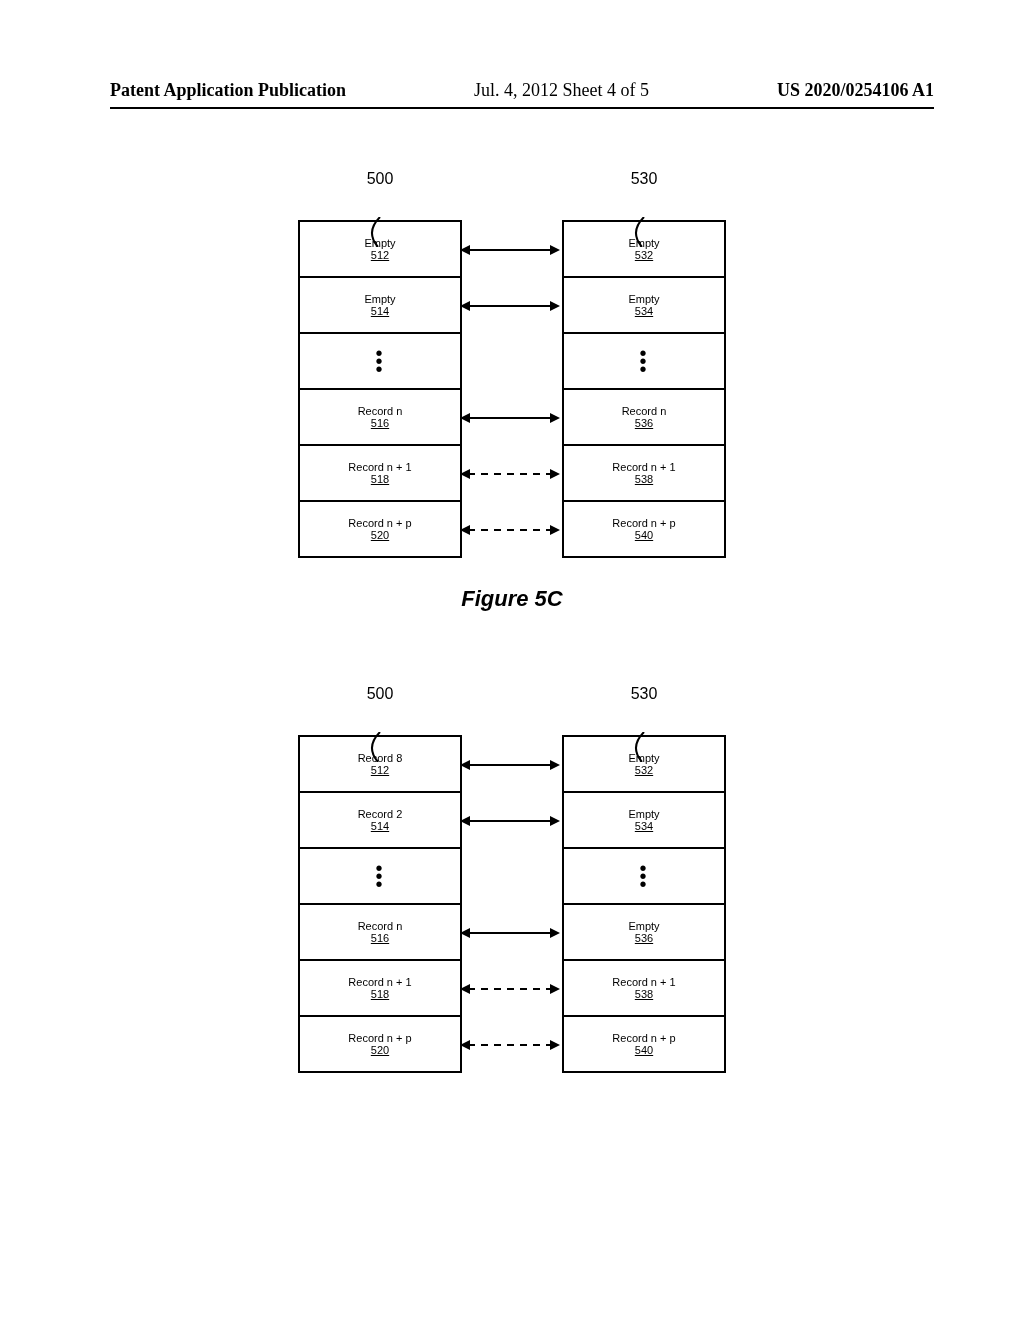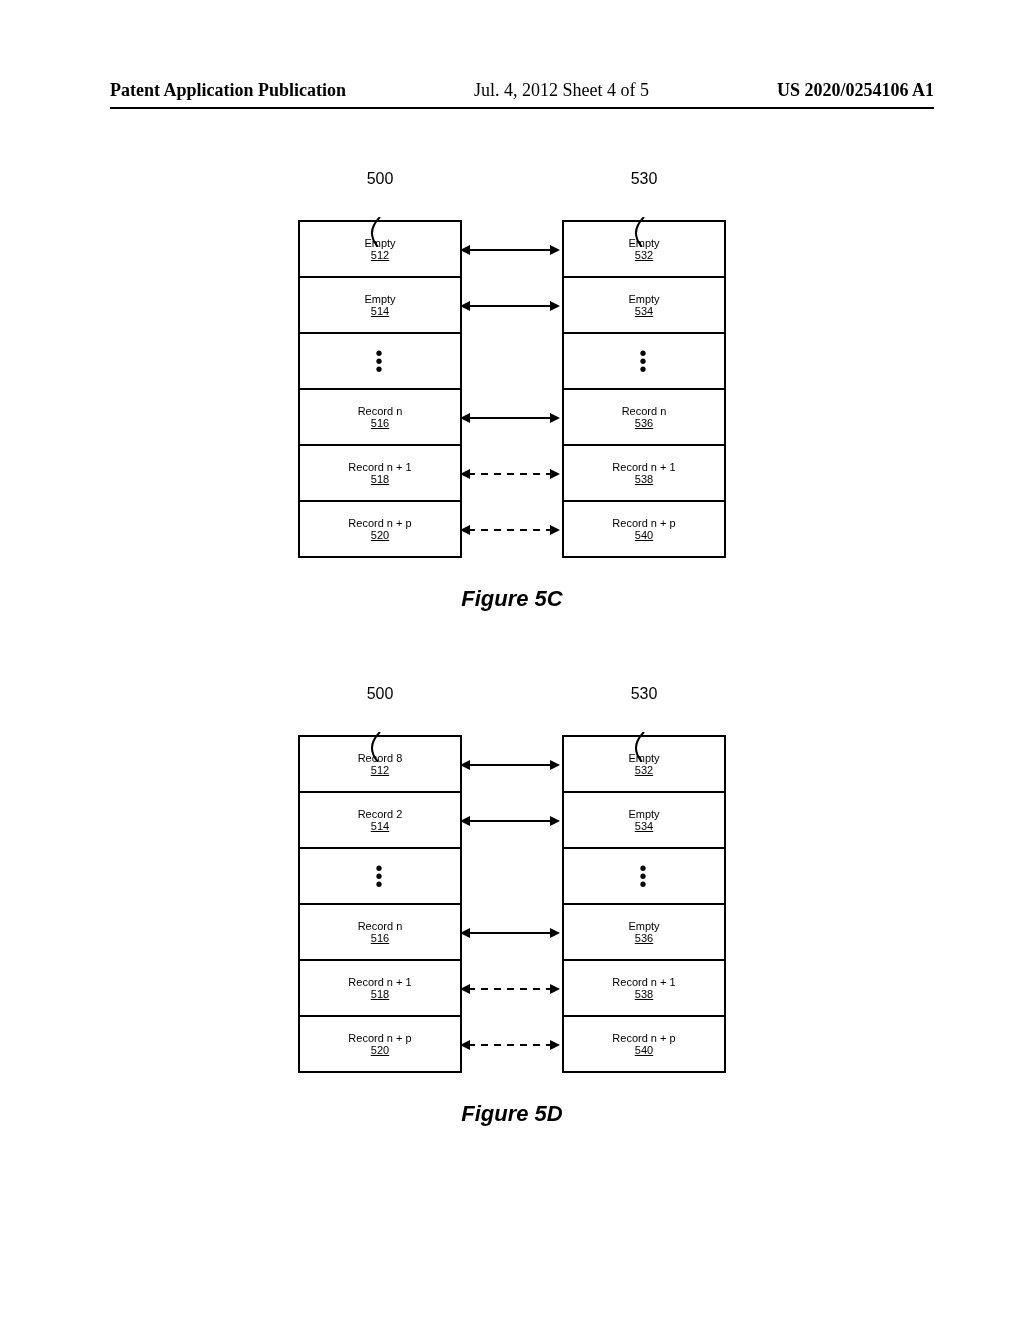--- a/index.html
+++ b/index.html
@@ -271,16 +271,15 @@
             <polygon points="162,254 172,249 172,259" fill="#000"></polygon>
             <polygon points="262,254 252,249 252,259" fill="#000"></polygon>
           </g>
           <g>
             <line x1="170" y1="310" x2="254" y2="310" stroke="#000" stroke-width="2" stroke-dasharray="7 6"></line>
             <polygon points="162,310 172,305 172,315" fill="#000"></polygon>
             <polygon points="262,310 252,305 252,315" fill="#000"></polygon>
           </g>
         </svg>
     </div>
-    <div class="figlabel">Figure 5D</div>
   </div>
 
 </div>
 
 </body></html>

